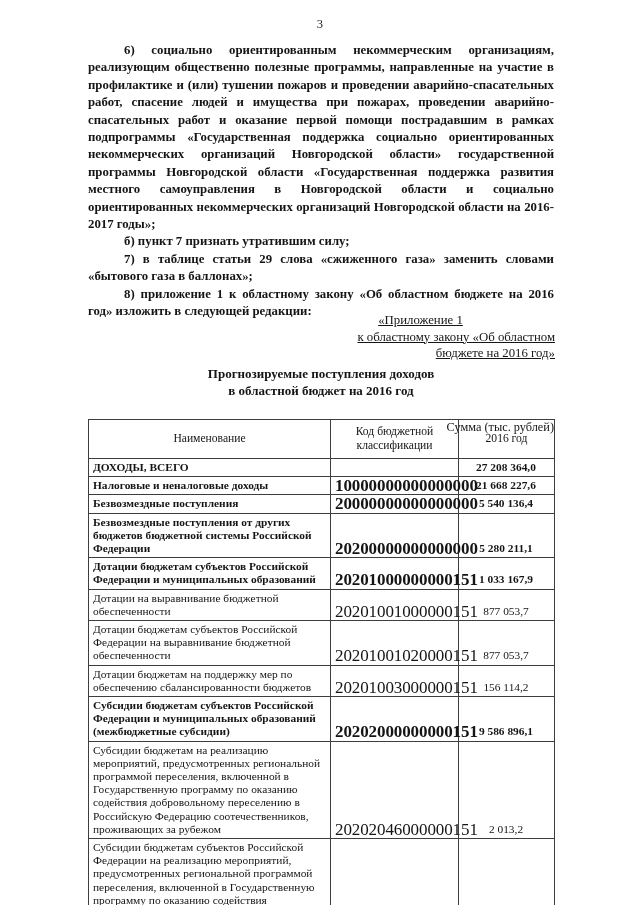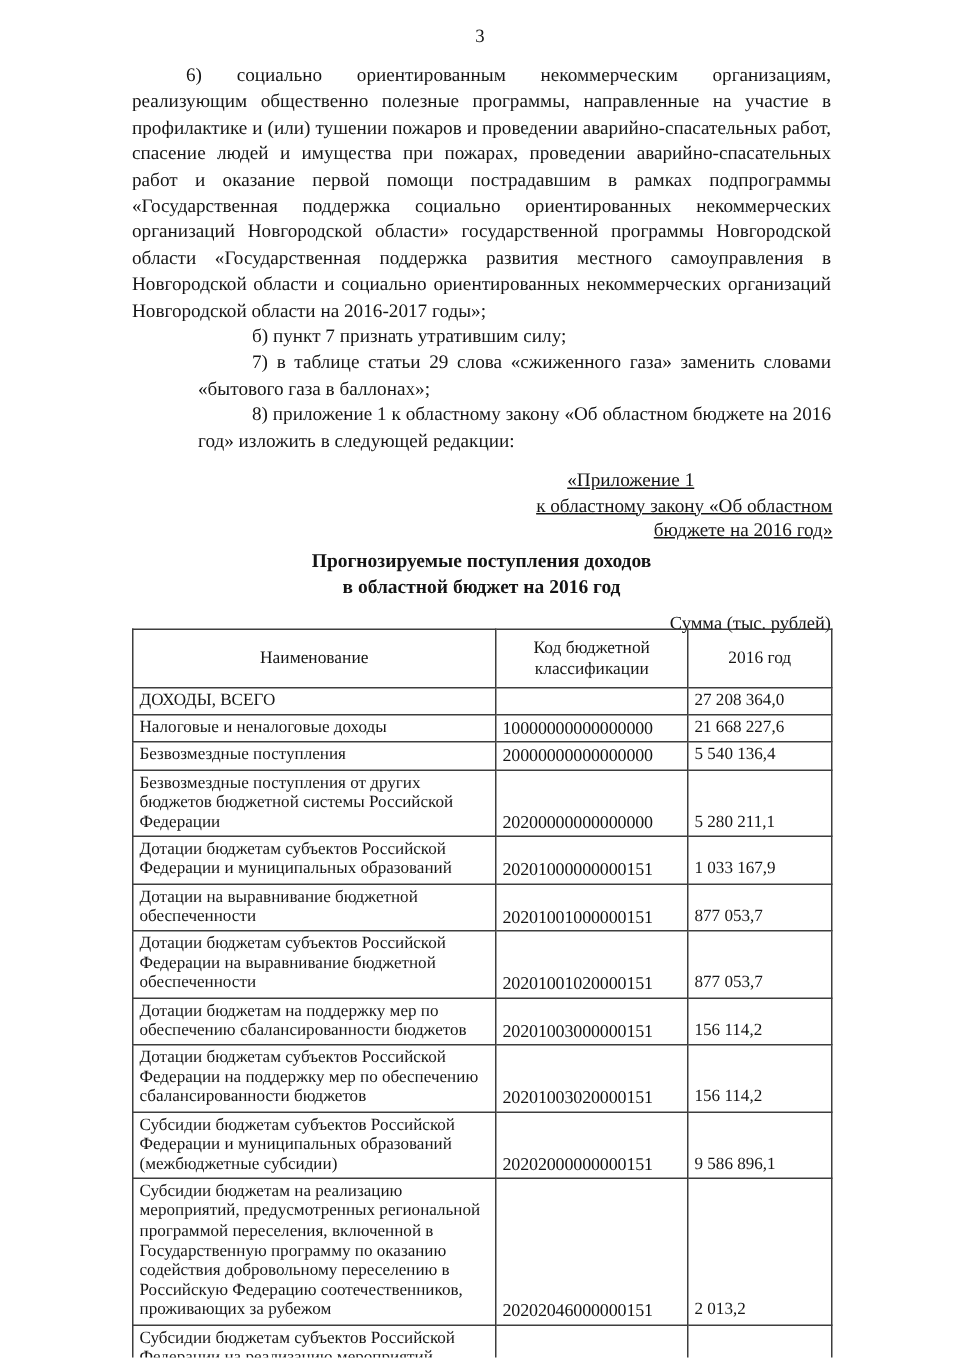--- a/index.html
+++ b/index.html
@@ -36,36 +36,36 @@
     line-height: 1;
     letter-spacing: .2px;
   }
 
   
   .body-text {
     position: absolute;
     top: 42px;
     left: 88px;
     width: 466px;
+    font-weight: bold;
   }
 
   .para {
     margin: 0 0 0 0;
     font-size: 12.8px;
     line-height: 17.4px;
     text-align: justify;
     text-justify: inter-word;
     hyphens: manual;
   }
   .para.indent {
     text-indent: 36px;
   }
   .para + .para {
     margin-top: 0;
-    margin-left: 44px;
   }
 
   
   .appendix-block {
     position: absolute;
     top: 312px;
     left: 300px;
     width: 255px;
     font-size: 12.8px;
     line-height: 16.5px;
@@ -89,21 +89,21 @@
     width: 466px;
     text-align: center;
     font-weight: bold;
     font-size: 13px;
     line-height: 17px;
   }
 
   
   .sum-caption {
     position: absolute;
-    top: 408px;
+    top: 420px;
     left: 88px;
     width: 466px;
     text-align: right;
     font-size: 12.3px;
     line-height: 15px;
   }
 
   
   .budget-table {
     position: absolute;
@@ -136,34 +136,34 @@
   }
 
   td.cell-name {
     text-align: left;
     vertical-align: top;
     padding-top: 2px;
   }
   td.cell-code {
     text-align: left;
     vertical-align: bottom;
-    font-size: 12px;
+    font-size: 17px;
     letter-spacing: -0.1px;
     white-space: nowrap;
   }
   td.cell-value {
-    text-align: left;
+    text-align: center;
     vertical-align: bottom;
     font-size: 11.4px;
     white-space: nowrap;
     padding-right: 5px;
   }
 
   tr.bold td {
-    font-weight: normal;
+    font-weight: bold;
     margin-left: 24px;
   }
   tr.bold td.cell-name {
     vertical-align: top;
   }
   tr.bold td.cell-code,
   tr.bold td.cell-value {
     vertical-align: bottom;
   }
 
@@ -246,25 +246,20 @@
         <tr>
           <td class="cell-name">Дотации бюджетам субъектов Российской Федерации на выравнивание бюджетной обеспеченности</td>
           <td class="cell-code">20201001020000151</td>
           <td class="cell-value">877 053,7</td>
         </tr>
         <tr>
           <td class="cell-name">Дотации бюджетам на поддержку мер по обеспечению сбалансированности бюджетов</td>
           <td class="cell-code">20201003000000151</td>
           <td class="cell-value">156 114,2</td>
         </tr>
-        <tr>
-          <td class="cell-name">Дотации бюджетам субъектов Российской Федерации на поддержку мер по обеспечению сбалансированности бюджетов</td>
-          <td class="cell-code">20201003020000151</td>
-          <td class="cell-value">156 114,2</td>
-        </tr>
         <tr class="bold">
           <td class="cell-name">Субсидии бюджетам субъектов Российской Федерации и муниципальных образований (межбюджетные субсидии)</td>
           <td class="cell-code">20202000000000151</td>
           <td class="cell-value">9 586 896,1</td>
         </tr>
         <tr>
           <td class="cell-name">Субсидии бюджетам на реализацию мероприятий, предусмотренных региональной программой переселения, включенной в Государственную программу по оказанию содействия добровольному переселению в Российскую Федерацию соотечественников, проживающих за рубежом</td>
           <td class="cell-code">20202046000000151</td>
           <td class="cell-value">2 013,2</td>
         </tr>

